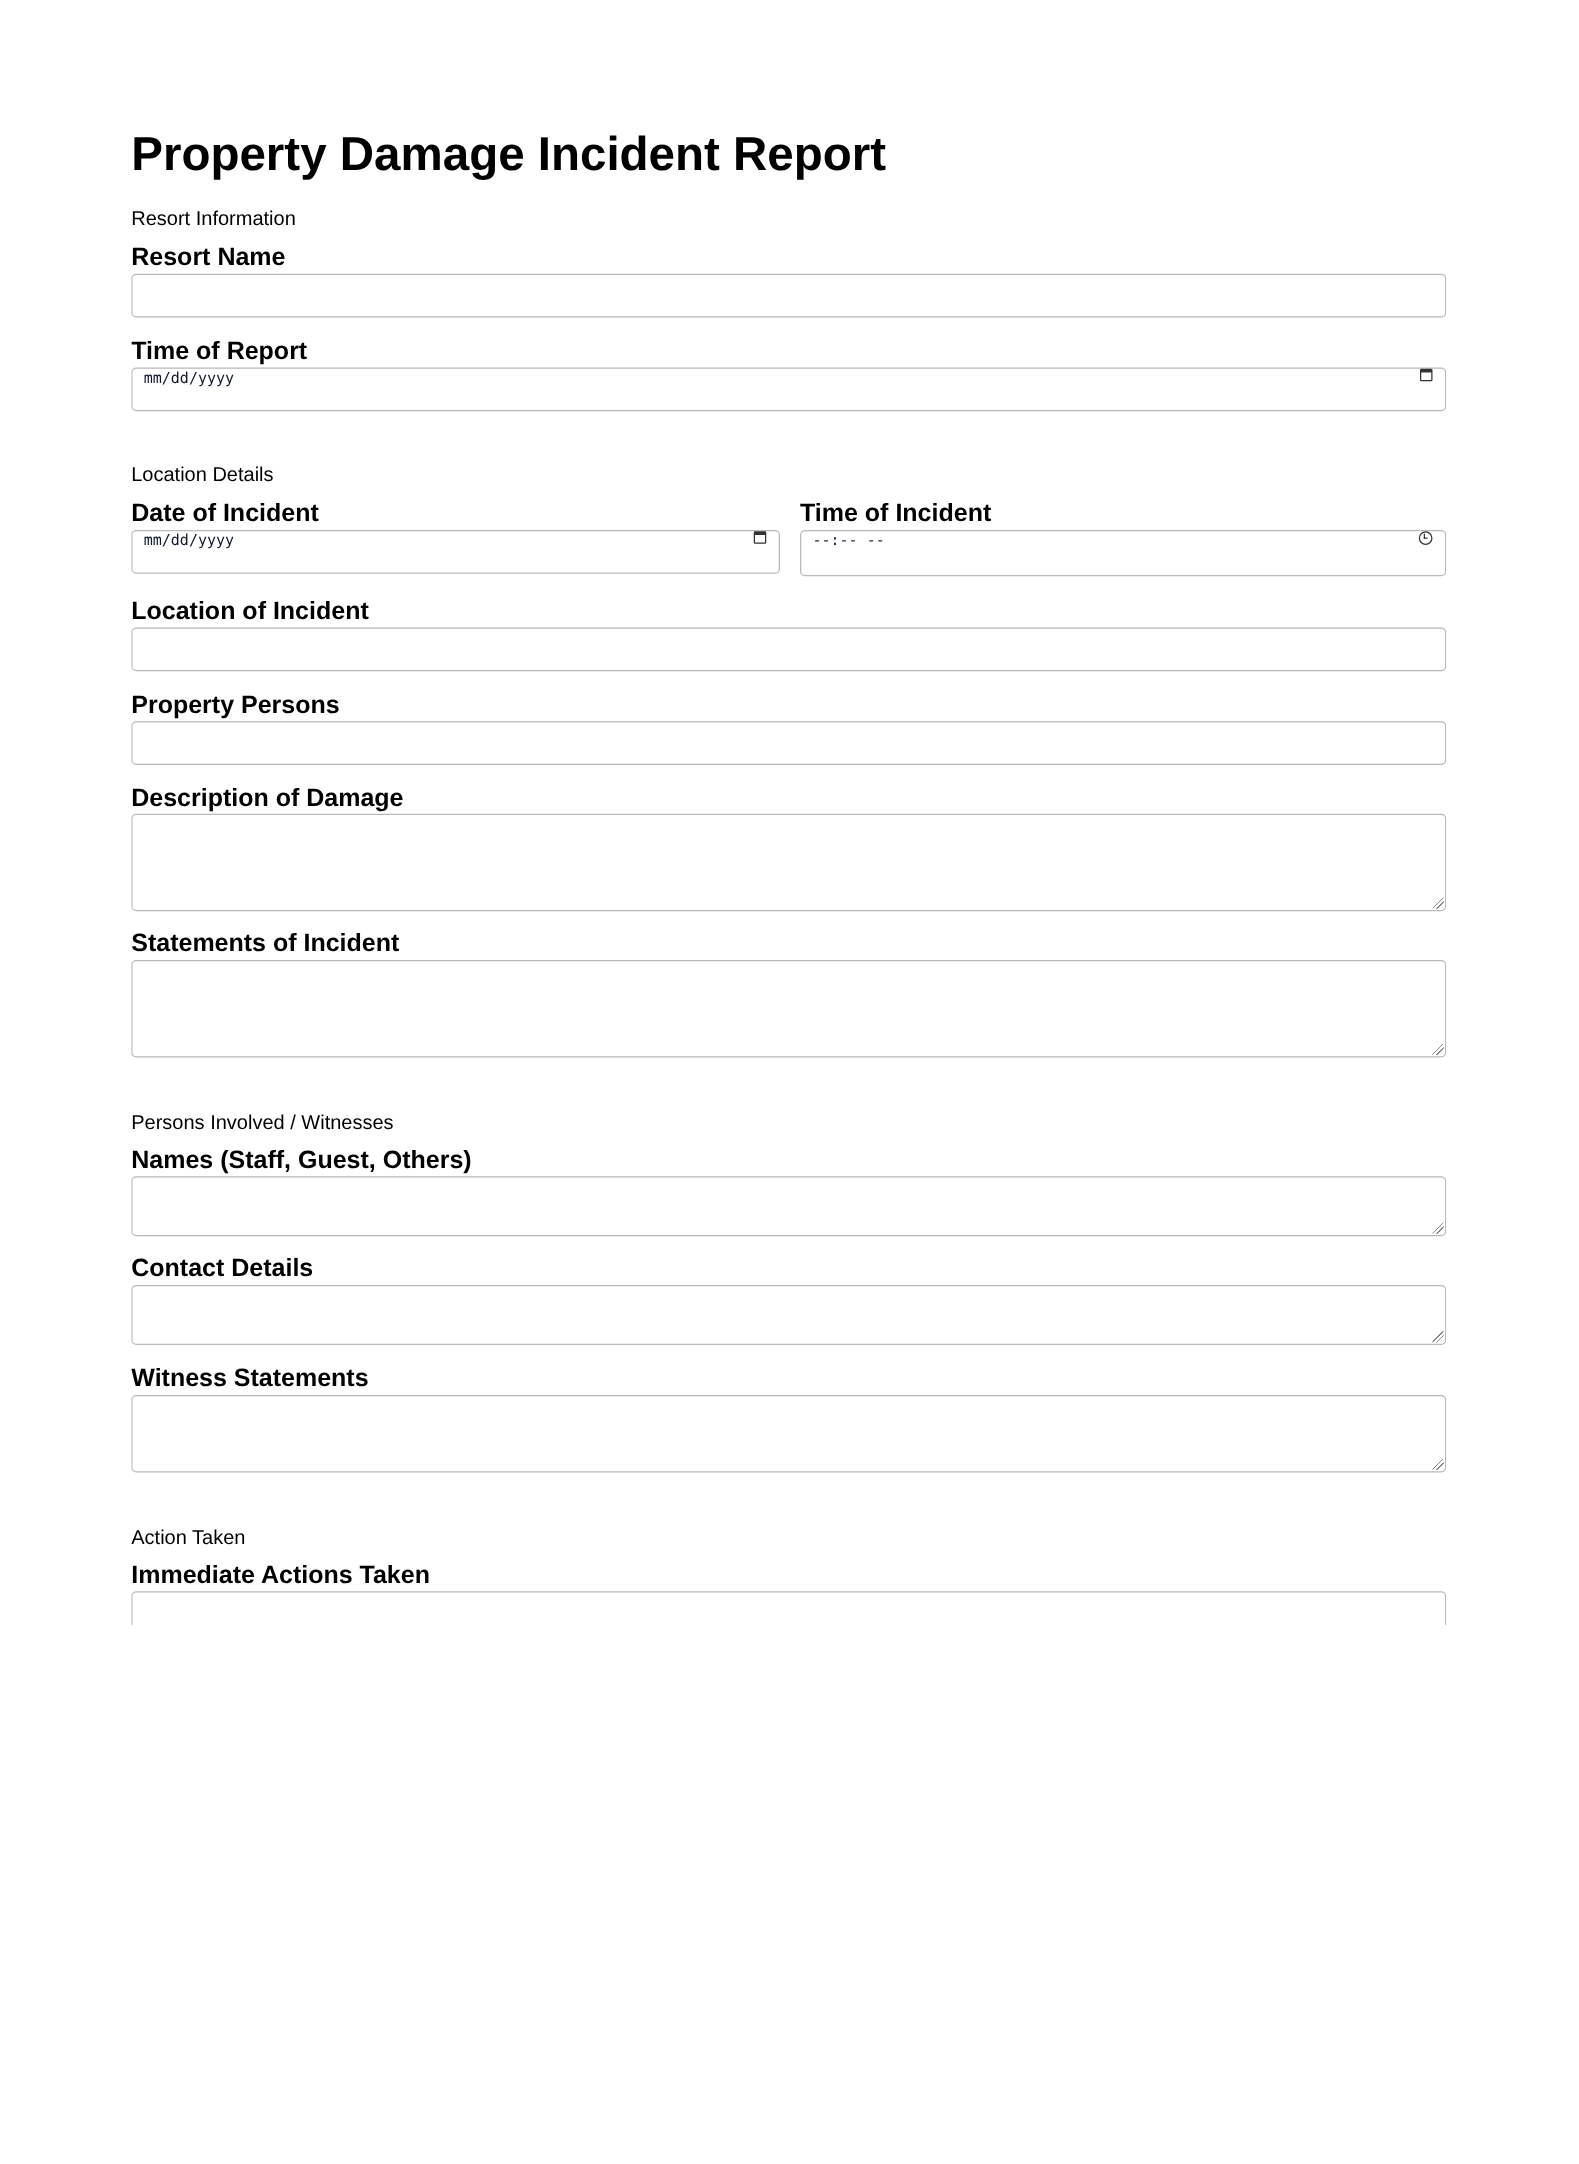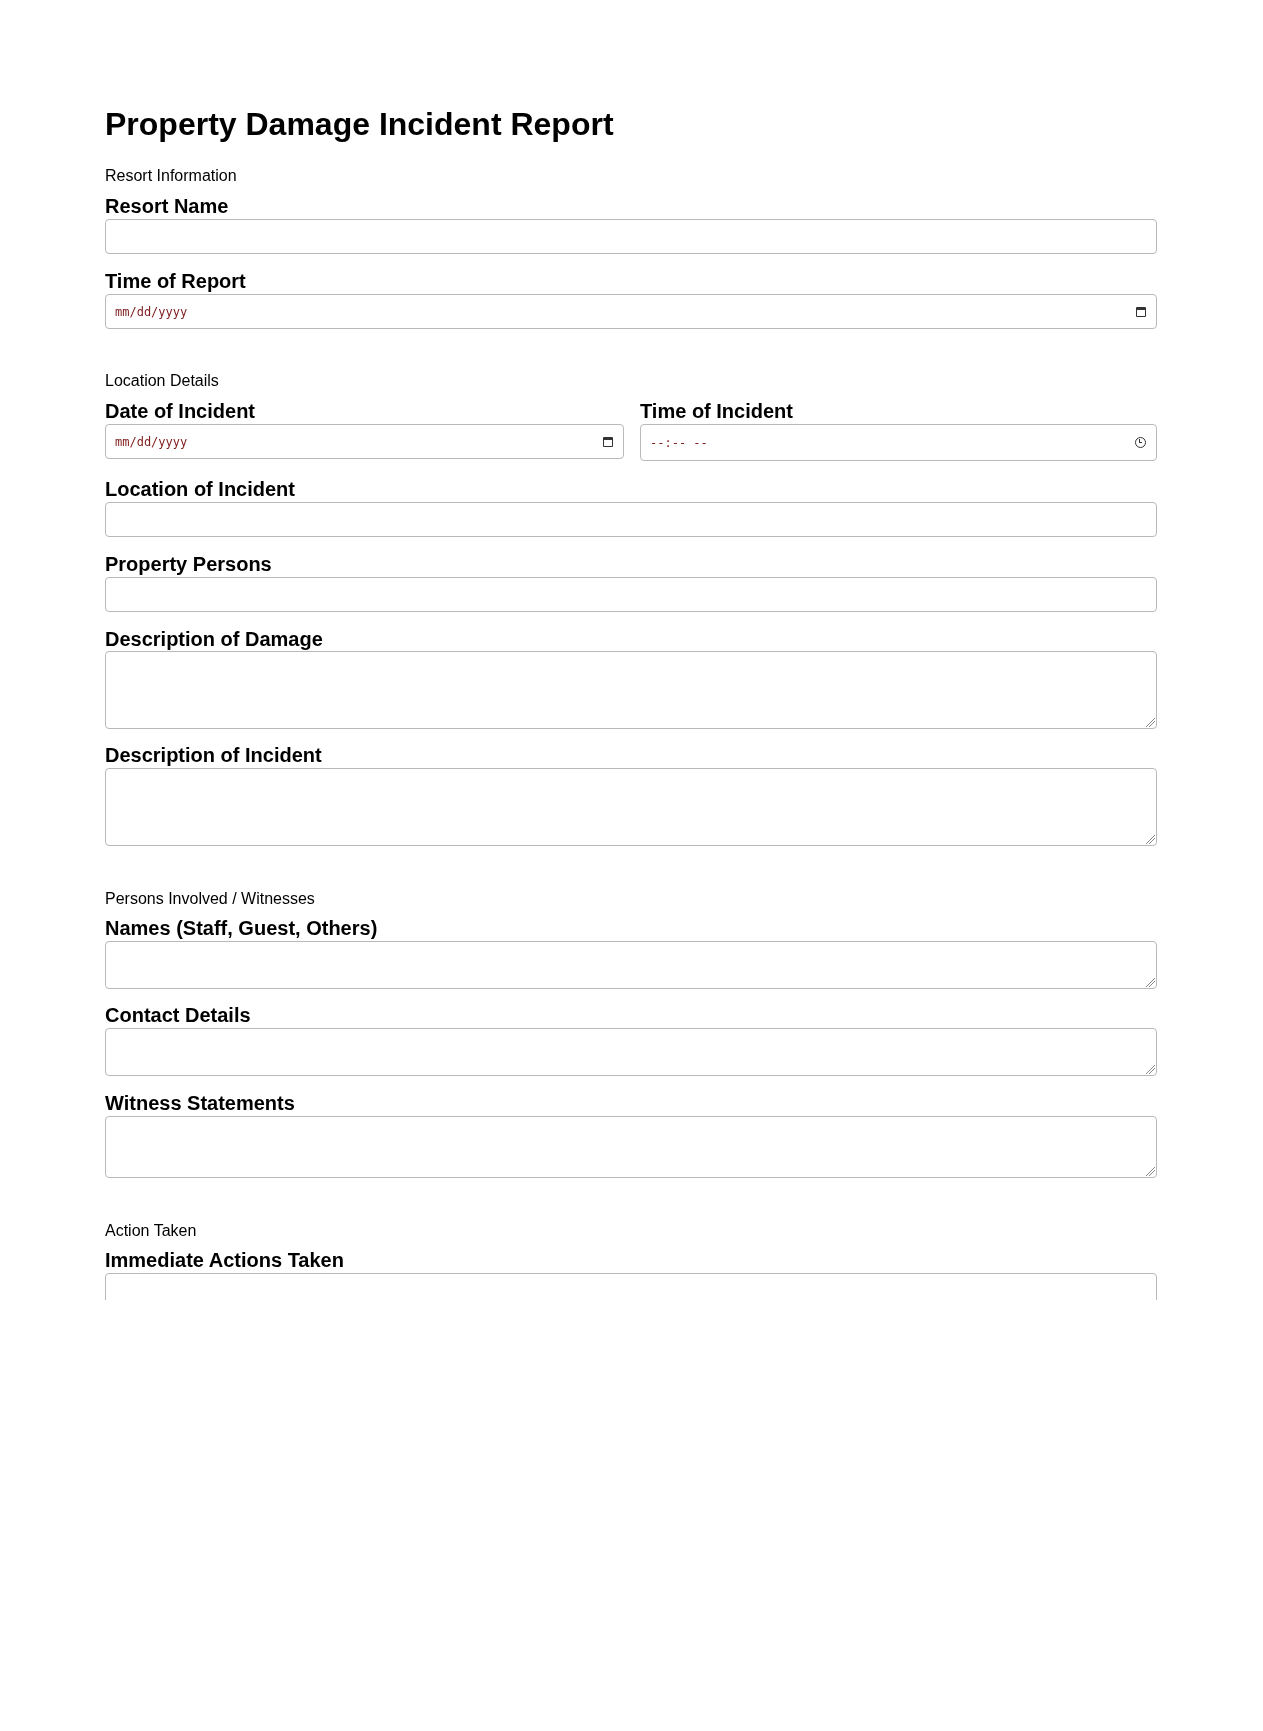--- a/index.html
+++ b/index.html
@@ -1,33 +1,33 @@
 <!DOCTYPE html>
 <html><head>
 <meta charset="utf-8">
 <style>
   html, body { margin: 0; padding: 0; background: #ffffff; }
   body {
     width: 1263px; height: 1731px; overflow: hidden; position: relative;
     font-family: "Liberation Sans", sans-serif; color: #000;
   }
   .page { position: absolute; left: 105px; top: 0; width: 1052px; height: 1300px; overflow: hidden; }
-  .title { position: absolute; top: 104px; left: 0; margin: 0; font-size: 32px; font-weight: bold; line-height: 40px; }
+  .title { position: absolute; top: 104px; left: 0; margin: 0; font-size: 38px; font-weight: bold; line-height: 40px; }
   .abs { position: absolute; left: 0; }
   .h2 { margin: 0; font-size: 16px; font-weight: normal; line-height: 24px; }
   .label { margin: 0; font-size: 20px; font-weight: bold; line-height: 19px; }
   .field {
     box-sizing: border-box; border: 1px solid #b9b9b9; border-radius: 4px; background: #fff;
     width: 1052px;
   }
   .input { height: 35px; }
   .date, .time {
-    display: flex; align-items: center; justify-content: space-between;
+    display: flex; align-items: flex-start; justify-content: space-between;
     padding: 0 10px 0 9px;
-    font-family: "DejaVu Sans Mono", monospace; font-size: 12px; color: #7f1d1d;
+    font-family: "DejaVu Sans Mono", monospace; font-size: 12px; color: #0f172a;
   }
   .textarea { position: absolute; }
   .grip {
     position: absolute; right: 1px; bottom: 1px; width: 9px; height: 9px;
     background: linear-gradient(135deg, transparent 0 45%, #888 45% 52%, transparent 52% 65%, #888 65% 72%, transparent 72%);
   }
   .cal-icon { width: 10px; height: 10px; border: 1.5px solid #333; border-top-width: 3px; border-radius: 1px; box-sizing: border-box; }
   .clock-icon { width: 11px; height: 11px; border: 1.5px solid #333; border-radius: 50%; box-sizing: border-box; position: relative; }
   .clock-icon::after { content: ""; position: absolute; left: 3px; top: 1px; width: 2px; height: 3px; border-left: 1.2px solid #333; border-bottom: 1.2px solid #333; }
 </style>
@@ -63,21 +63,21 @@
   <div class="field input abs" style="top:502px"></div>
 
   <div class="label abs" style="top:555px">Property Persons</div>
   <div class="field input abs" style="top:577px"></div>
 
   <div class="label abs" style="top:630px">Description of Damage</div>
   <div class="field textarea" style="top:651px; height:78px">
     <span class="grip"></span>
   </div>
 
-  <div class="label abs" style="top:746px">Description of Incident</div>
+  <div class="label abs" style="top:746px">Statements of Incident</div>
   <div class="field textarea" style="top:768px; height:78px">
     <span class="grip"></span>
   </div>
 
   <h2 class="h2 abs" style="top:887px">Persons Involved / Witnesses</h2>
   <div class="label abs" style="top:919px">Names (Staff, Guest, Others)</div>
   <div class="field textarea" style="top:941px; height:48px">
     <span class="grip"></span>
   </div>
 

